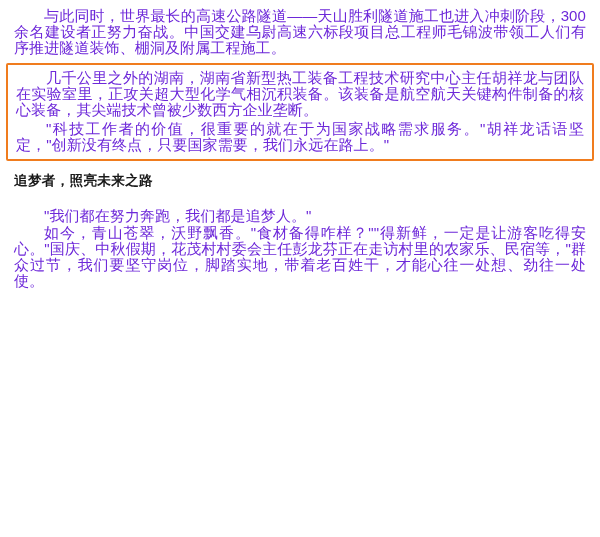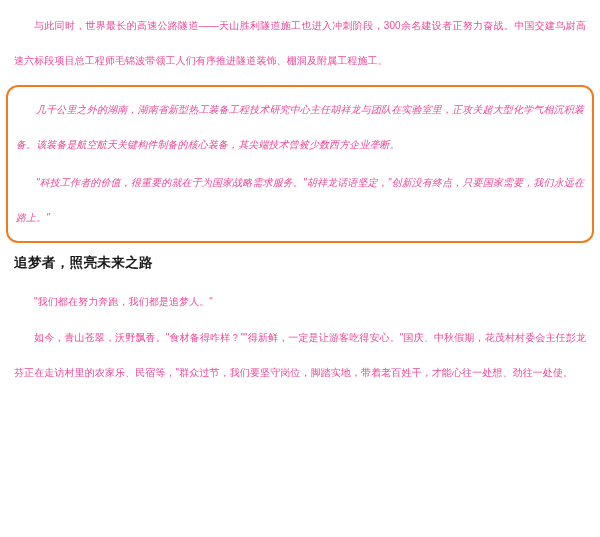--- a/index.html
+++ b/index.html
@@ -15,46 +15,45 @@
     overflow: hidden;
   }
   .page {
     position: relative;
     width: 600px;
     height: 537px;
     box-sizing: border-box;
     padding: 8px 14px 4px 14px;
   }
   .para {
-    font-size: 10px;
-    line-height: 35px;
+    font-size: 15px;
+    line-height: 16px;
     text-align: justify;
     margin: 0 0 1px 0;
     letter-spacing: 0.1px;
-    color: #ec4899;
+    color: #6d28d9;
   }
   .indent {
     text-indent: 2em;
   }
   .heading {
     font-size: 13.6px;
     line-height: 27px;
     font-weight: bold;
     color: #1a1a1a;
-    margin: 6px 0 8px 0;
+    margin: 6px 0 14px 0;
     letter-spacing: 0.3px;
   }
   .highlight-box {
     position: relative;
     border: 2.5px solid #f07c1e;
-    border-radius: 12px;
+    border-radius: 2px;
     padding: 5px 8px 6px 8px;
     margin: 7px -8px 6px -8px;
     box-sizing: border-box;
-    font-style: italic;
   }
   .highlight-box .para {
     margin-bottom: 0;
   }
   .spacer-sm { height: 3px; }
 </style>
 </head>
 <body>
 
 <div class="page">

